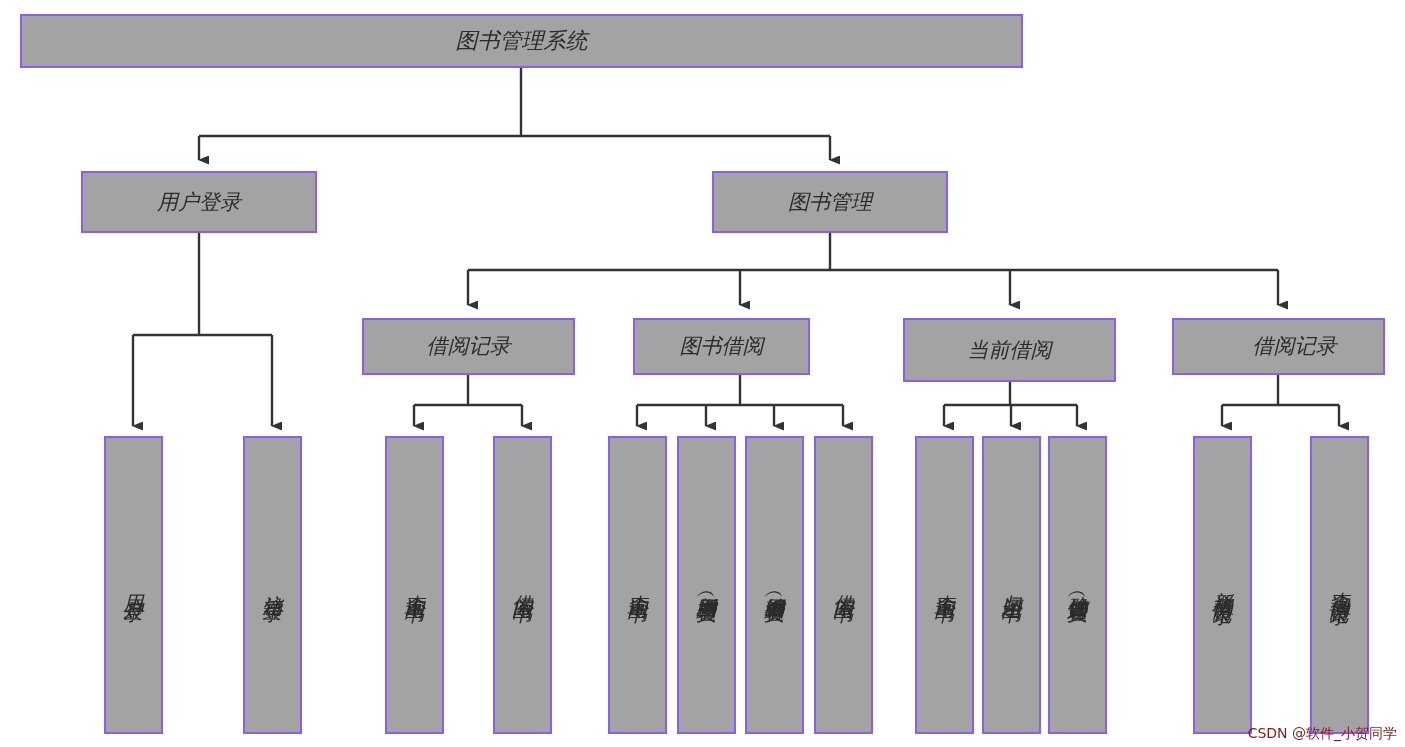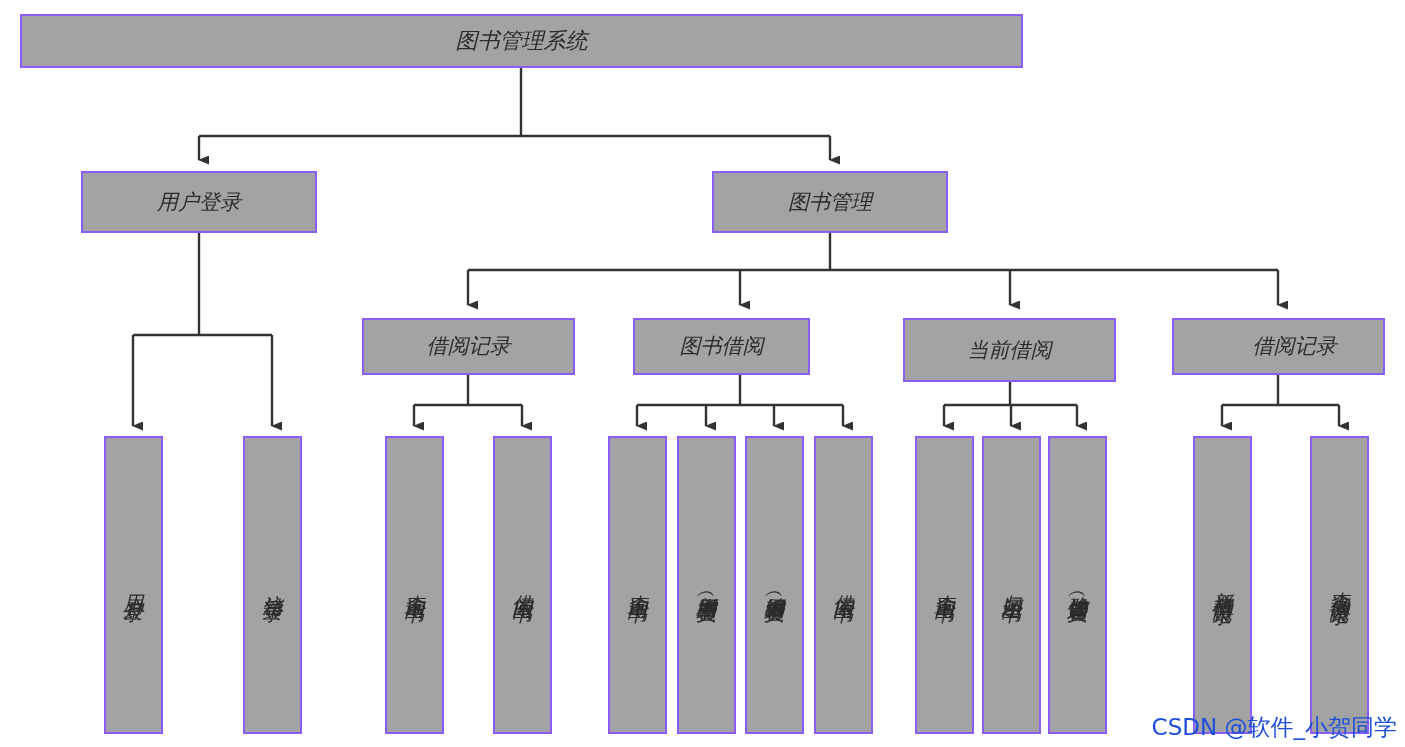--- a/index.html
+++ b/index.html
@@ -67,22 +67,22 @@
     max-height: 100%;
   }
   .node.vert.tall .node-label {
     font-size: 20px;
     letter-spacing: 1px;
   }
   .watermark {
     position: absolute;
     right: 8px;
     bottom: 4px;
-    font-size: 23px;
-    color: #1d4ed8;
+    font-size: 14px;
+    color: #7f1d1d;
     z-index: 5;
     white-space: nowrap;
     user-select: none;
   }
 </style>
 </head>
 <body>
 
 <div id="diagram-root">
 

